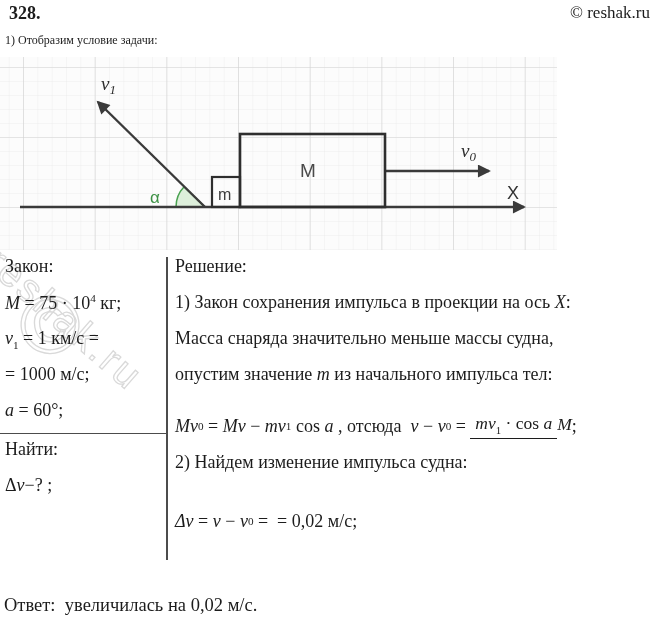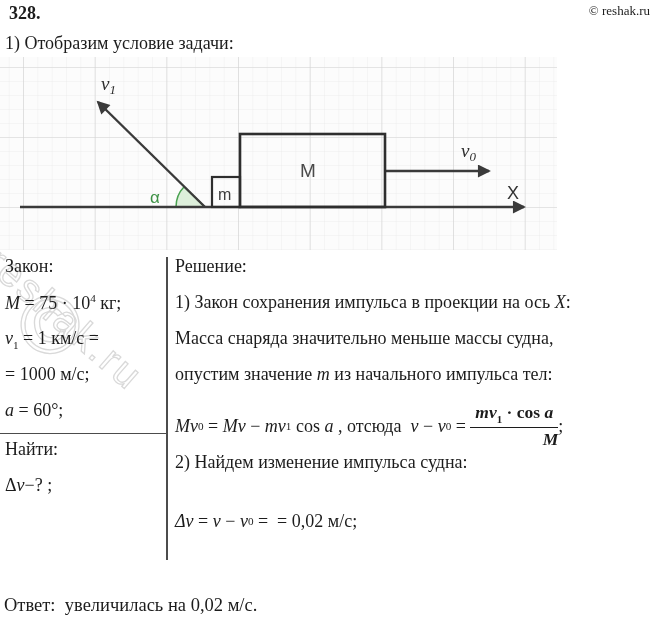--- a/index.html
+++ b/index.html
@@ -2,22 +2,22 @@
 <html><head>
 <meta charset="utf-8">
 <style>
   html,body { margin:0; padding:0; background:#ffffff; }
   .page {
     position:relative; width:655px; height:622px; background:#ffffff;
     font-family:"Liberation Serif","DejaVu Serif",serif; color:#1c1c1c;
     overflow:hidden;
   }
   .hdr-num { position:absolute; left:9px; top:3px; font-size:18px; font-weight:bold; }
-  .hdr-copy { position:absolute; right:5px; top:3px; font-size:13px; }
-  .intro { position:absolute; left:5px; top:33px; font-size:18px; }
+  .hdr-copy { position:absolute; right:5px; top:3px; font-size:17px; }
+  .intro { position:absolute; left:5px; top:33px; font-size:12px; }
 
   .diagram { position:absolute; left:0; top:57px; }
 
   
   .watermark { position:absolute; left:0; top:240px; width:240px; height:220px; pointer-events:none; }
   .wm-copy, .wm-text {
     position:absolute; color:transparent;
     -webkit-text-stroke:1.3px #d9d9d9;
     font-family:"Liberation Sans",sans-serif;
   }
@@ -30,21 +30,21 @@
   .vdivider { position:absolute; left:166px; top:257px; width:1.6px; height:303px; background:#4c4c4c; }
   .rule { height:0; border-top:1.6px solid #4c4c4c; margin:-3px 0 5px -5px; width:166px; }
 
   .mi { font-style:italic; }
   sub { font-size:0.62em; }
   sup { font-size:0.62em; }
 
   .formula { font-size:18px; white-space:pre; display:flex; align-items:center; }
   .f1 { height:52px; }
   .f2 { height:62px; margin-top:2px; }
-  .frac { display:inline-flex; flex-direction:column; text-align:right; font-size:17.5px; vertical-align:middle;font-weight:bold; }
+  .frac { display:inline-flex; flex-direction:row; text-align:left; font-size:17.5px; vertical-align:middle; }
   .frac .num { border-bottom:1.7px solid #1c1c1c; padding:0 5px 2px 5px; }
   .frac .den { padding-top:1px; }
 
   .answer { position:absolute; left:4px; top:595px; font-size:18.5px; white-space:pre; z-index:2; }
 </style>
 </head>
 <body>
 
 <div class="page">
 

